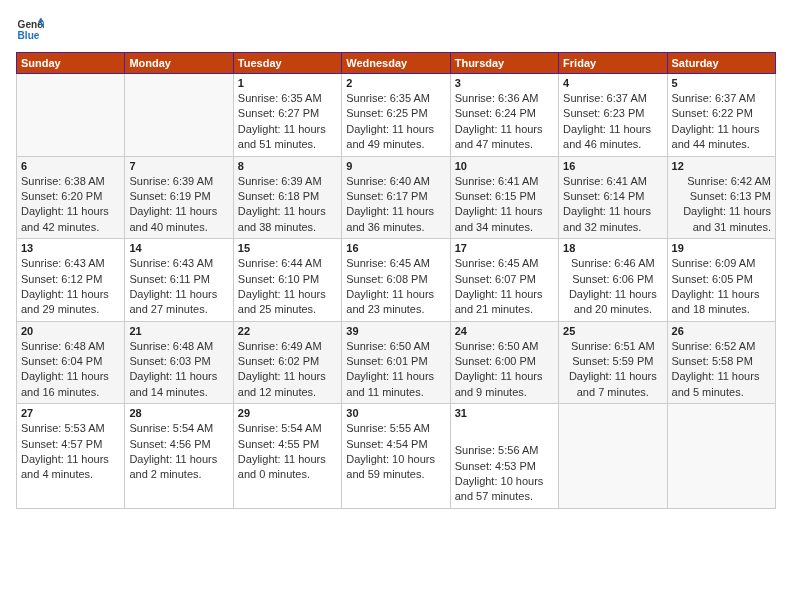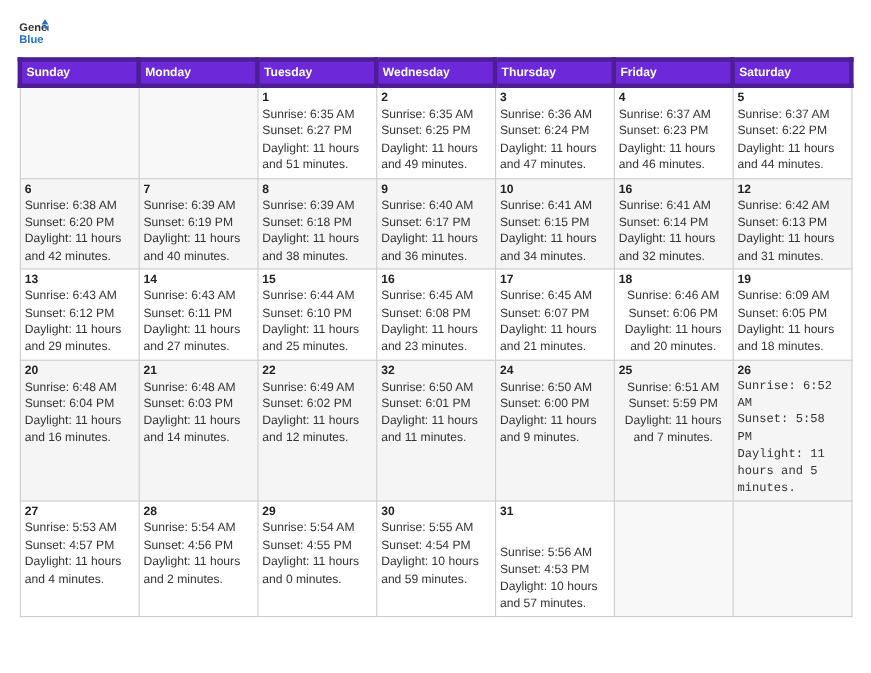--- a/index.html
+++ b/index.html
@@ -42,27 +42,27 @@
     .location {
       font-size: 14px;
       color: #444;
     }
     .calendar {
       width: 100%;
       border-collapse: collapse;
       table-layout: fixed;
     }
     .calendar th {
-      background: #6d28d9;
+      background: #c2410c;
       color: white;
       font-size: 11px;
       font-weight: bold;
       padding: 4px 4px;
       text-align: left;
-      border: 4px solid #4c1d95;
+      border: 1px solid #4c1d95;
     }
     .calendar td {
       border: 1px solid #ccc;
       vertical-align: top;
       padding: 3px 4px;
       font-size: 9px;
       color: #333;
       height: 82px;
       background: white;
     }
@@ -182,21 +182,21 @@
 Daylight: 11 hours and 34 minutes.</div>
           </td>
           <td>
             <div class="day-number">16</div>
             <div class="day-info" style="white-space: pre-line;">Sunrise: 6:41 AM
 Sunset: 6:14 PM
 Daylight: 11 hours and 32 minutes.</div>
           </td>
           <td>
             <div class="day-number">12</div>
-            <div class="day-info" style="white-space: pre-line;">Sunrise: 6:42 AM
+            <div class="day-info" style="white-space: pre-line; text-align: right;">Sunrise: 6:42 AM
 Sunset: 6:13 PM
 Daylight: 11 hours and 31 minutes.</div>
           </td>
         </tr>
         <tr>
           <td>
             <div class="day-number">13</div>
             <div class="day-info" style="white-space: pre-line;">Sunrise: 6:43 AM
 Sunset: 6:12 PM
 Daylight: 11 hours and 29 minutes.</div>
@@ -251,40 +251,40 @@
 Sunset: 6:03 PM
 Daylight: 11 hours and 14 minutes.</div>
           </td>
           <td>
             <div class="day-number">22</div>
             <div class="day-info" style="white-space: pre-line;">Sunrise: 6:49 AM
 Sunset: 6:02 PM
 Daylight: 11 hours and 12 minutes.</div>
           </td>
           <td>
-            <div class="day-number">32</div>
+            <div class="day-number">39</div>
             <div class="day-info" style="white-space: pre-line;">Sunrise: 6:50 AM
 Sunset: 6:01 PM
 Daylight: 11 hours and 11 minutes.</div>
           </td>
           <td>
             <div class="day-number">24</div>
             <div class="day-info" style="white-space: pre-line;">Sunrise: 6:50 AM
 Sunset: 6:00 PM
 Daylight: 11 hours and 9 minutes.</div>
           </td>
           <td>
             <div class="day-number">25</div>
             <div class="day-info" style="white-space: pre-line; text-align: center;">Sunrise: 6:51 AM
 Sunset: 5:59 PM
 Daylight: 11 hours and 7 minutes.</div>
           </td>
           <td>
             <div class="day-number">26</div>
-            <div class="day-info" style="white-space: pre-line; font-family: Liberation Mono, monospace;">Sunrise: 6:52 AM
+            <div class="day-info" style="white-space: pre-line;">Sunrise: 6:52 AM
 Sunset: 5:58 PM
 Daylight: 11 hours and 5 minutes.</div>
           </td>
         </tr>
         <tr>
           <td>
             <div class="day-number">27</div>
             <div class="day-info" style="white-space: pre-line;">Sunrise: 5:53 AM
 Sunset: 4:57 PM
 Daylight: 11 hours and 4 minutes.</div>

